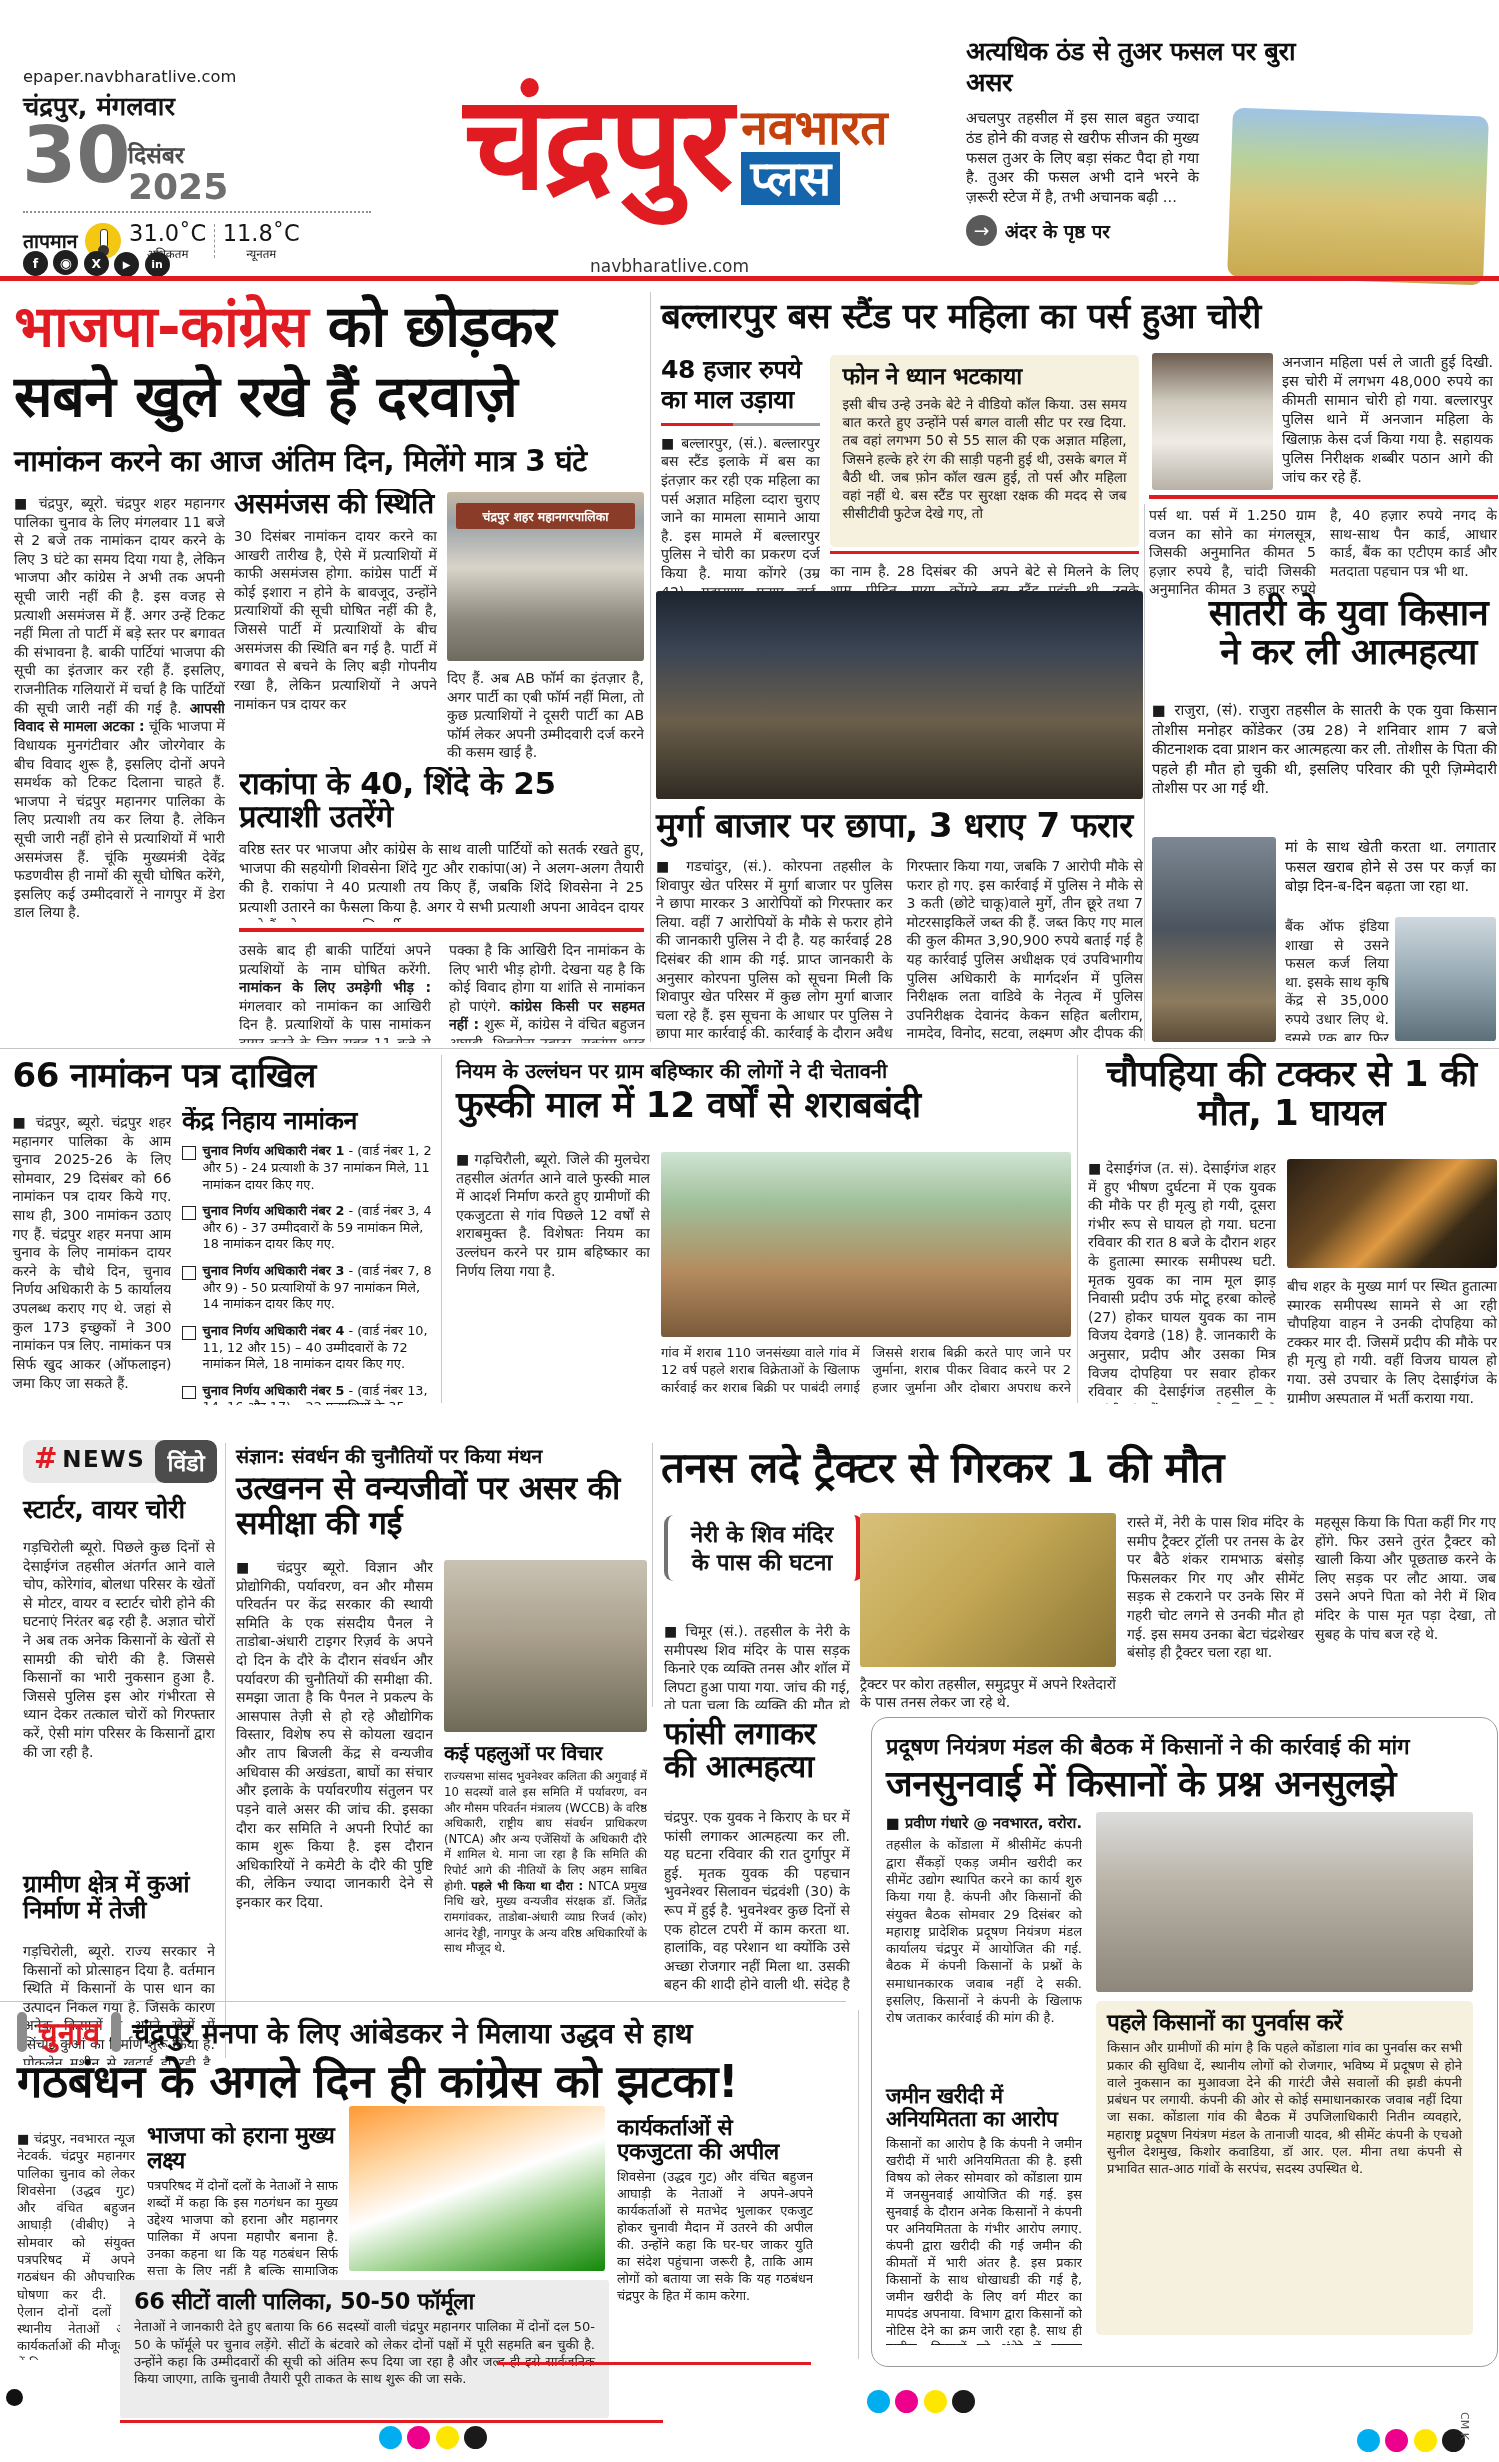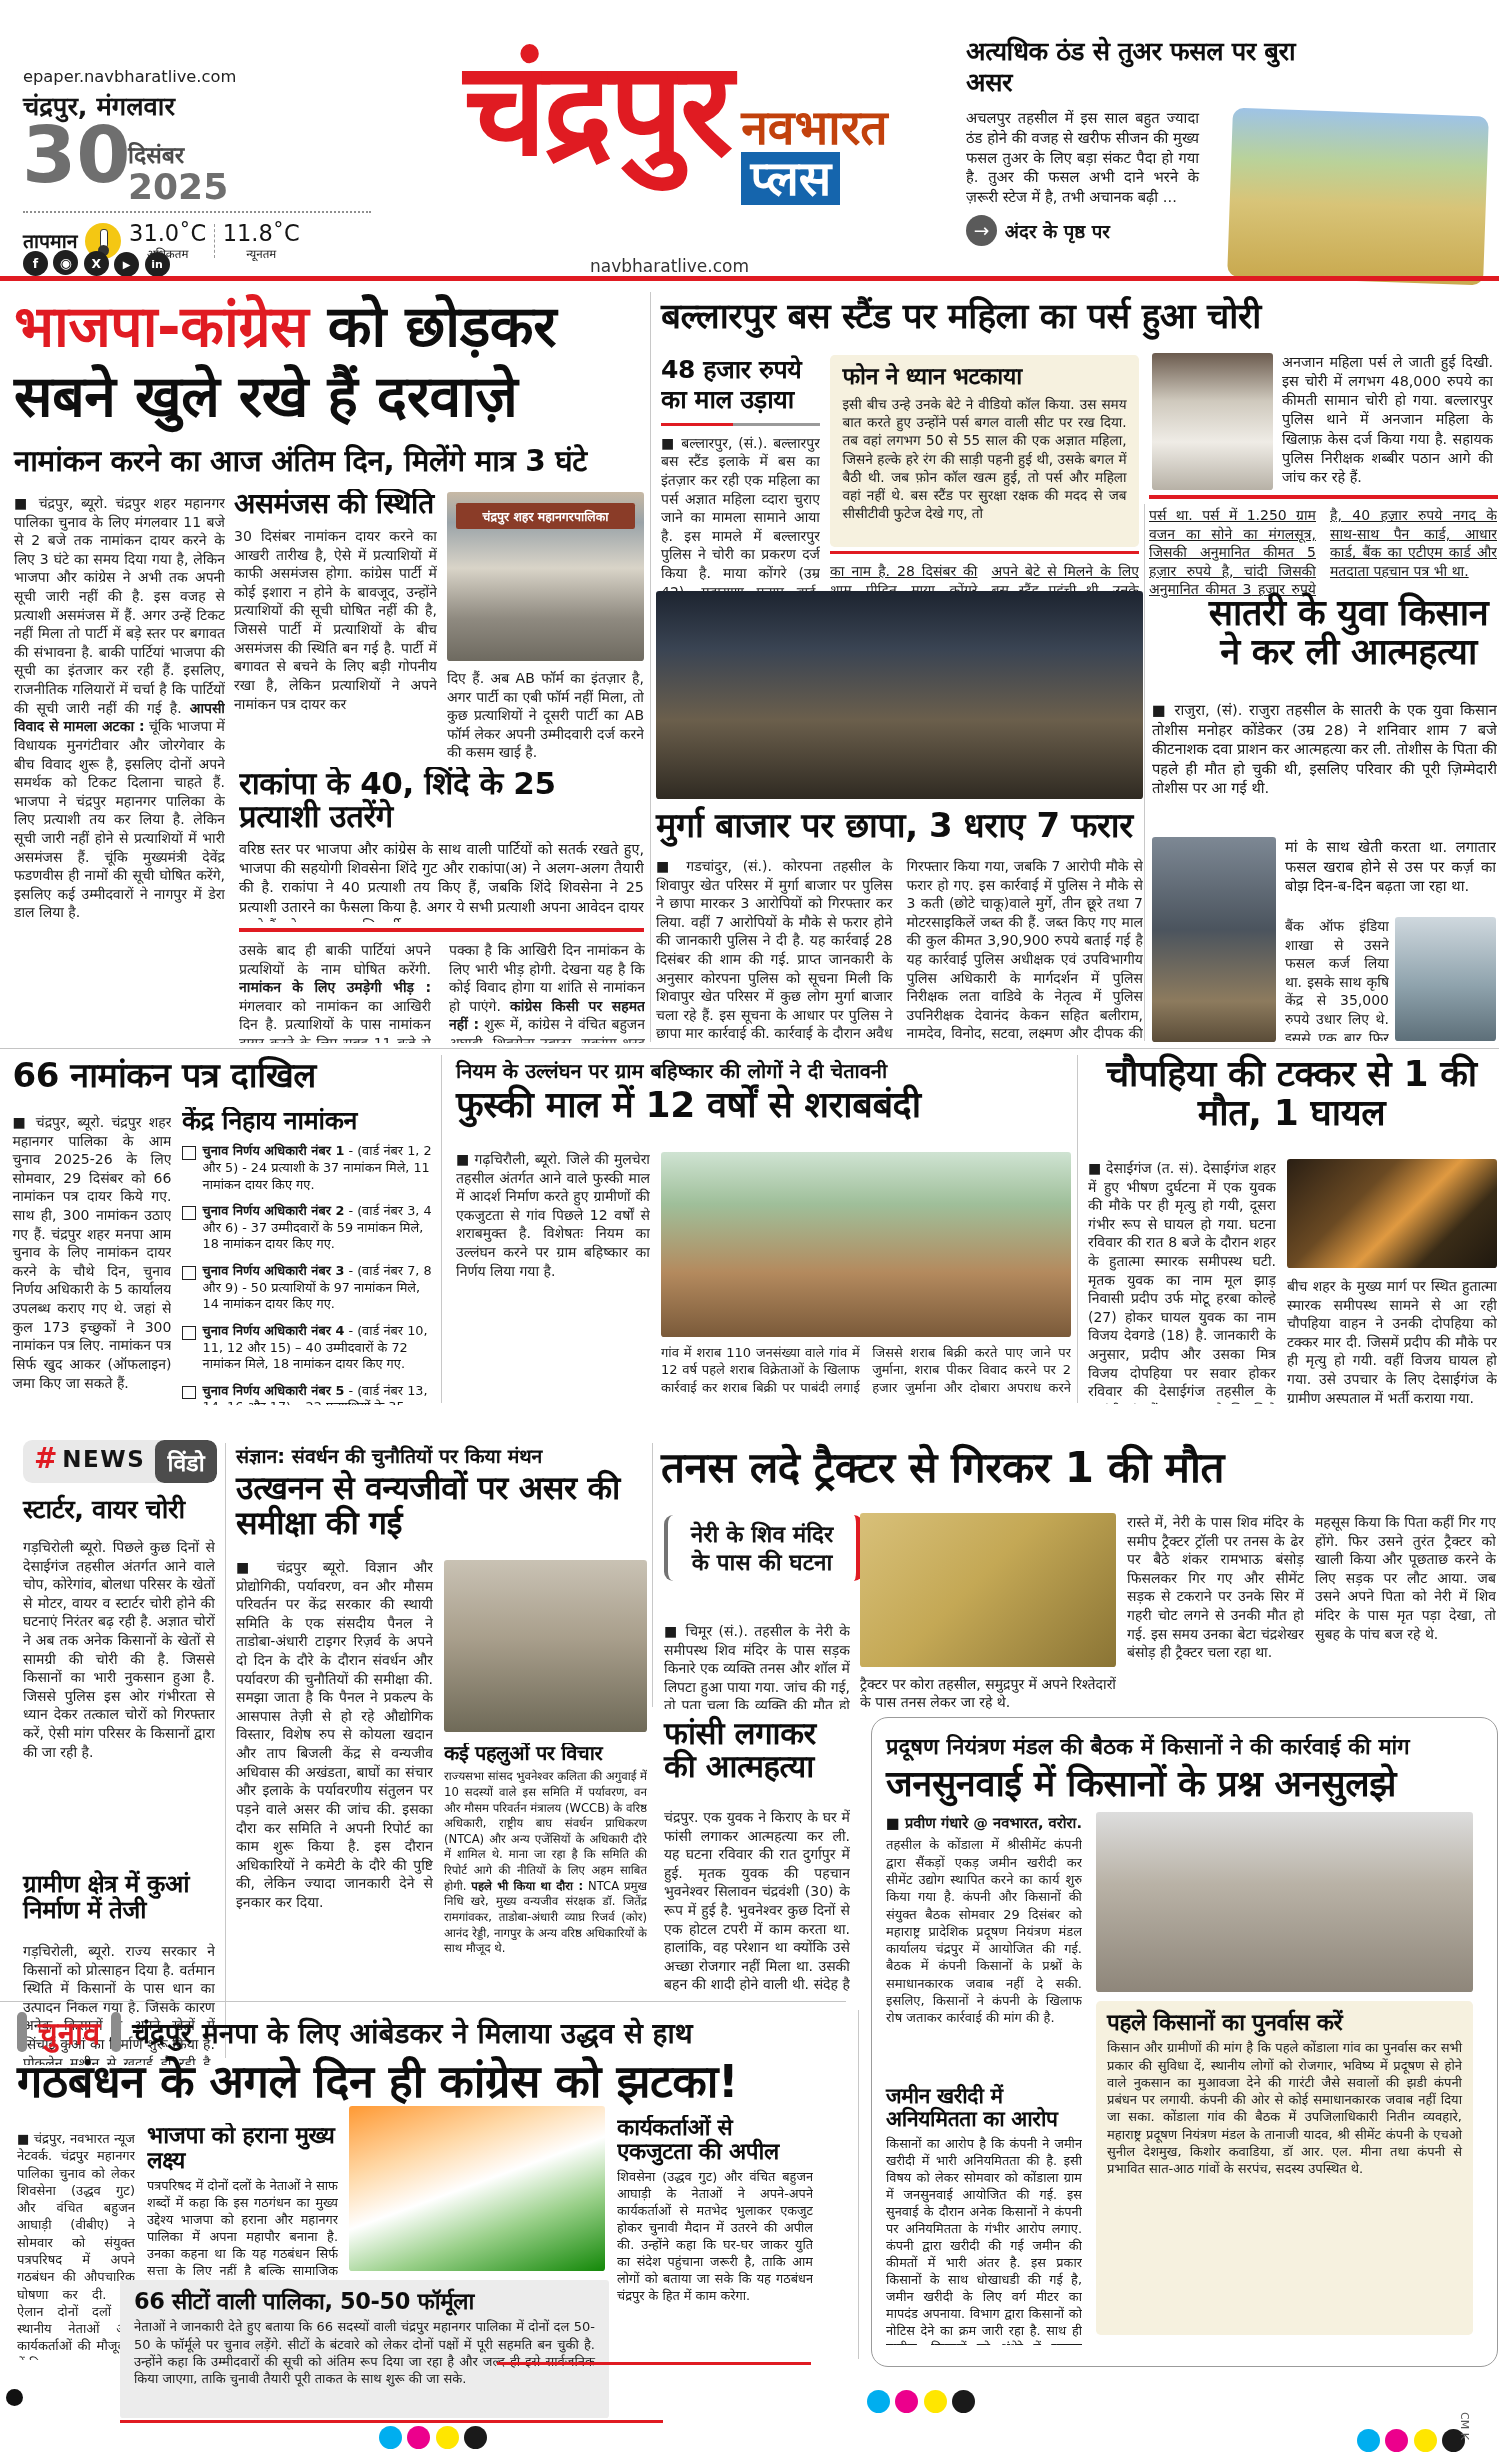--- a/index.html
+++ b/index.html
@@ -11,21 +11,21 @@
   .hl{font-weight:bold;color:#0e0e0e;line-height:1.08;letter-spacing:-0.4px;}
   .kick{font-weight:bold;color:#101010;}
   .body{font-size:14px;line-height:1.33;color:#1c1c1c;}
   .small{font-size:11.6px;line-height:1.35;}
   .lede{font-weight:bold;}
   .vline{background:#c8c8c8;width:0.8px;}
   .hline{background:#c4c4c4;height:0.8px;}
   .redline{background:#e01b22;}
   .ph{border-radius:3.1px;}
   .cap{font-size:14px;line-height:1.3;}
-  .cols2{column-count:2;column-gap:14px;text-decoration:underline;}
+  .cols2{column-count:2;column-gap:14px;}
   
   #mast-red{font-size:130px;font-weight:bold;color:#e01b22;line-height:0.95;letter-spacing:-3.1px;}
   .brand-top{font-size:48px;font-weight:bold;color:#c2410c;line-height:1.05;}
   .brand-bot{font-size:48px;font-weight:bold;color:#fff;background:#1565ad;line-height:1.1;padding:0 9.3px;display:inline-block;}
   .soc{display:inline-flex;align-items:center;justify-content:center;width:25px;height:25px;border-radius:50%;
        background:#1f1f1f;color:#fff;font-size:12.4px;font-weight:bold;margin-right:5.4px;}
   .dot{width:23px;height:23px;border-radius:50%;display:inline-block;margin-right:5.4px;}
   .chk{display:inline-block;width:11.6px;height:11.6px;border:1.9px solid #222;margin-right:7px;flex:none;margin-top:3.1px;}
   .nitem{display:flex;font-size:12.8px;line-height:1.3;margin-bottom:10px;}
   .nitem .lead-b{font-weight:bold;}
@@ -85,21 +85,21 @@
     <span style="height:34px;border-left:1.6px dashed #999;"></span>
     <span style="text-align:center;">
       <span style="font-size:22.5px;display:block;">11.8˚C</span>
       <span style="font-size:11.6px;display:block;">न्यूनतम</span>
     </span>
   </div>
   <div class="abs" style="left:23px;top:250px;">
     <span class="soc i-fb"></span><span class="soc i-ig"></span><span class="soc i-x"></span><span class="soc i-yt"></span><span class="soc i-in"></span>
   </div>
 
-  <div class="abs" style="left:464px;top:48px;display:flex;align-items:flex-start;gap:11px;">
+  <div class="abs" style="left:464px;top:48px;display:flex;align-items:flex-end;gap:11px;">
     <span id="mast-red">चंद्रपुर</span>
     <span style="padding-top:54px;">
       <span class="brand-top">नवभारत</span><br>
       <span class="brand-bot">प्लस</span>
     </span>
   </div>
   <div class="abs" style="left:590px;top:256px;font-size:17px;color:#333;">navbharatlive.com</div>
 
   <div class="abs" style="left:966px;top:36px;width:525px;">
     <div class="hl" style="width:341px;font-size:25.6px;line-height:1.2;">अत्यधिक ठंड से तुअर फसल पर बुरा असर</div>

